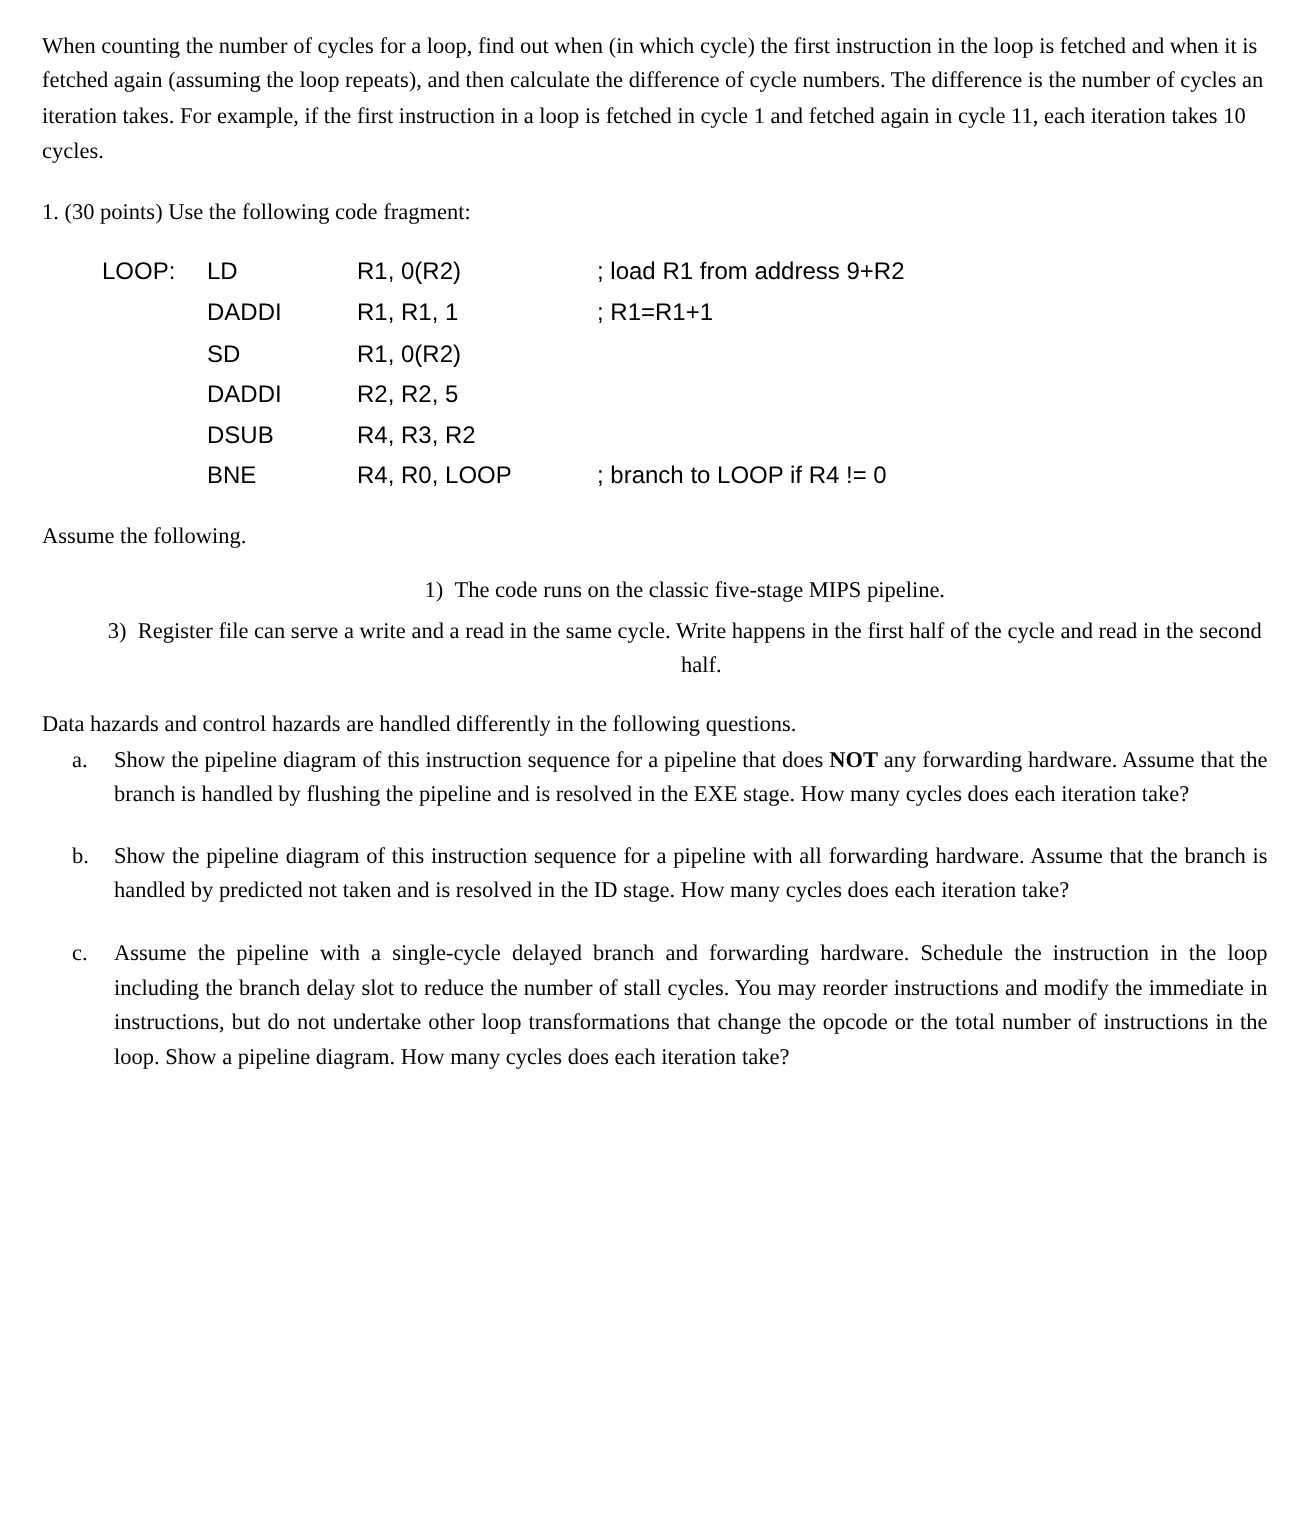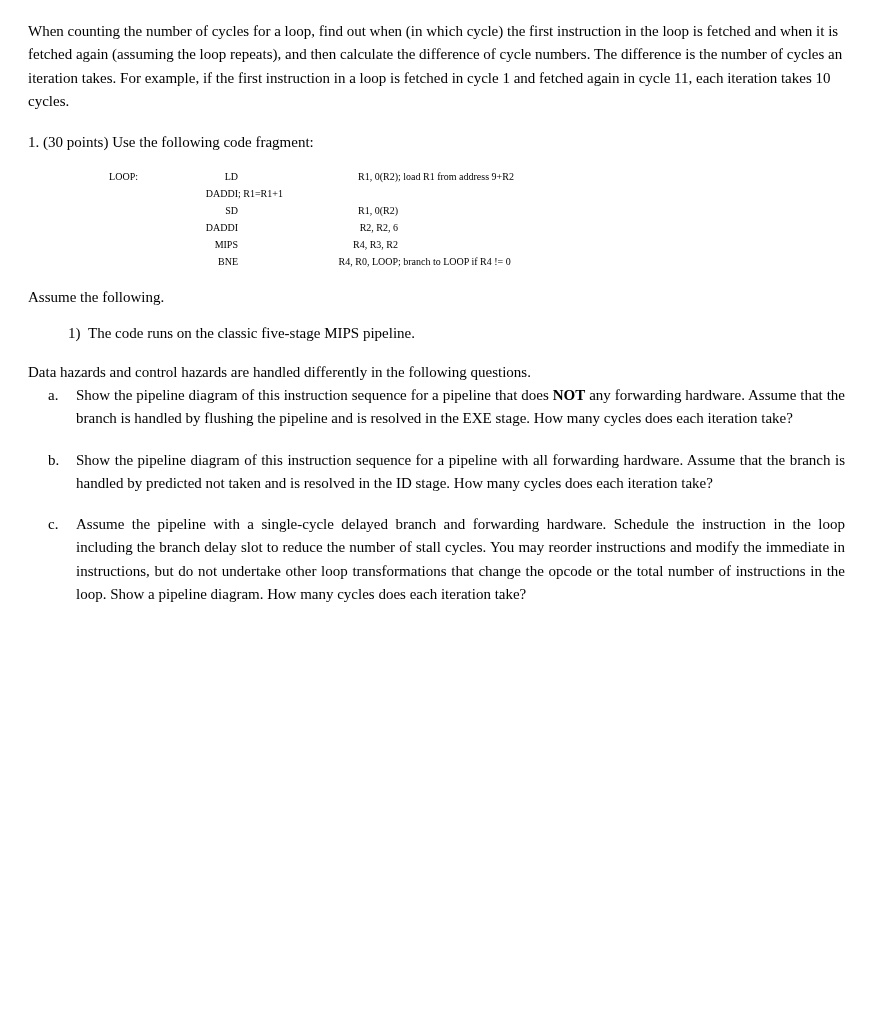--- a/index.html
+++ b/index.html
@@ -18,25 +18,24 @@
     }
     .intro-text {
       line-height: 1.55;
       margin-bottom: 18px;
     }
     .question-header {
       margin-bottom: 14px;
       line-height: 1.55;
     }
     .code-block {
-      font-family: Liberation Serif, serif;
-      font-size: 10px;
+      font-family: Liberation Sans, sans-serif;
+      font-size: 16px;
       margin: 10px 0 16px 40px;
       line-height: 1.7;
-      text-align: right;
     }
     .code-line {
       display: flex;
       white-space: pre;
     }
     .code-label {
       display: inline-block;
       width: 70px;
     }
     .code-op {
@@ -58,20 +57,21 @@
       margin-left: 40px;
       margin-bottom: 16px;
     }
     .numbered-list li {
       line-height: 1.55;
       margin-bottom: 4px;
       list-style-type: none;
       padding-left: 0;
       text-indent: -22px;
       padding-left: 22px;
+      text-align: center;
     }
     .hazards-text {
       line-height: 1.55;
     }
     .lettered-list {
       margin-left: 20px;
     }
     .lettered-item {
       display: flex;
       margin-bottom: 18px;
@@ -100,52 +100,56 @@
 <div class="code-block">
   <div class="code-line">
     <span class="code-label">LOOP:</span>
     <span class="code-op">LD</span>
     <span class="code-args">R1, 0(R2)</span>
     <span class="code-comment">; load R1 from address 9+R2</span>
   </div>
   <div class="code-line">
     <span class="code-label"></span>
     <span class="code-op">DADDI</span>
+    <span class="code-args">R1, R1, 1</span>
     <span class="code-comment">; R1=R1+1</span>
   </div>
   <div class="code-line">
     <span class="code-label"></span>
     <span class="code-op">SD</span>
     <span class="code-args">R1, 0(R2)</span>
   </div>
   <div class="code-line">
     <span class="code-label"></span>
     <span class="code-op">DADDI</span>
-    <span class="code-args">R2, R2, 6</span>
+    <span class="code-args">R2, R2, 5</span>
     <span class="code-comment"></span>
   </div>
   <div class="code-line">
     <span class="code-label"></span>
-    <span class="code-op">MIPS</span>
+    <span class="code-op">DSUB</span>
     <span class="code-args">R4, R3, R2</span>
     <span class="code-comment"></span>
   </div>
   <div class="code-line">
     <span class="code-label"></span>
     <span class="code-op">BNE</span>
     <span class="code-args">R4, R0, LOOP</span>
     <span class="code-comment">; branch to LOOP if R4 != 0</span>
   </div>
 </div>
 
 <p class="assume-text">Assume the following.</p>
 
 <ol class="numbered-list">
   <li>
     <span>1)&nbsp;&nbsp;</span><span>The code runs on the classic five-stage MIPS pipeline.</span>
+  </li>
+  <li>
+    <span>3)&nbsp;&nbsp;</span><span>Register file can serve a write and a read in the same cycle. Write happens in the first half of the cycle and read in the second half.</span>
   </li>
 </ol>
 
 <p class="hazards-text">Data hazards and control hazards are handled differently in the following questions.</p>
 
 <div class="lettered-list">
   <div class="lettered-item">
     <span class="letter-label">a.</span>
     <div class="item-content">
       <span>Show the pipeline diagram of this instruction sequence for a pipeline that does </span><span class="bold">NOT</span><span> any forwarding hardware. Assume that the branch is handled by flushing the pipeline and is resolved in the EXE stage. How many cycles does each iteration take?</span>

